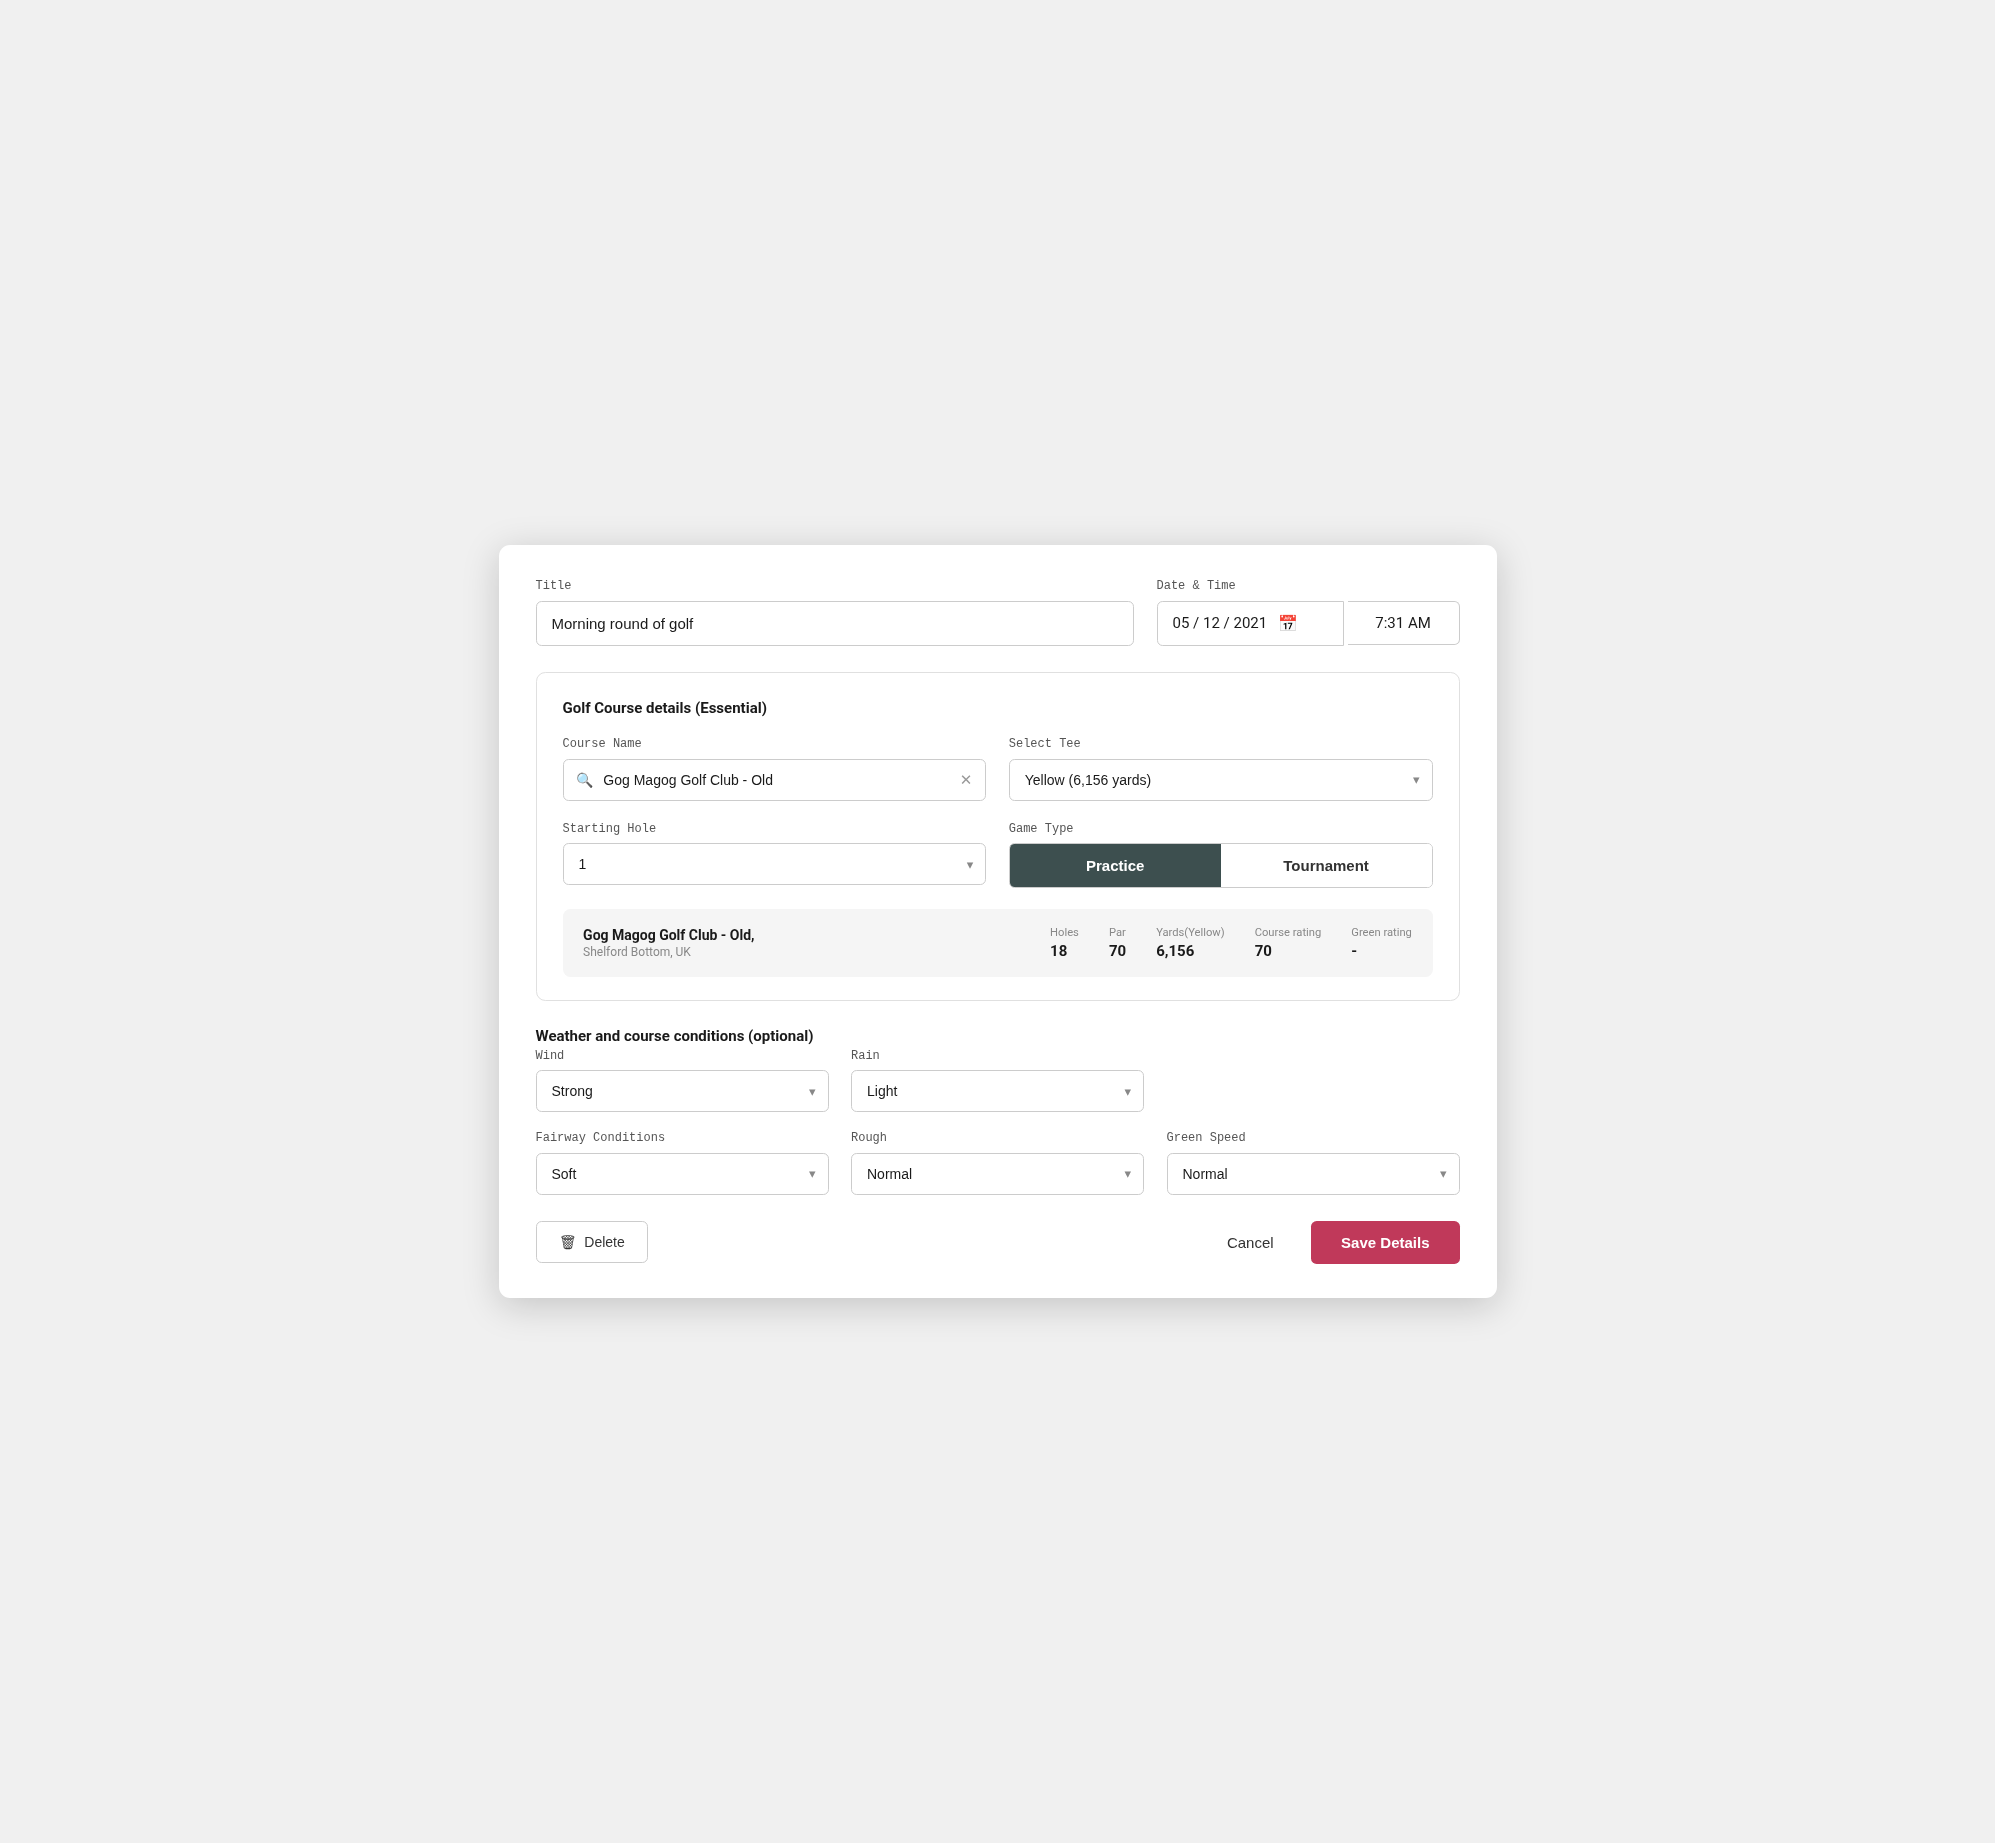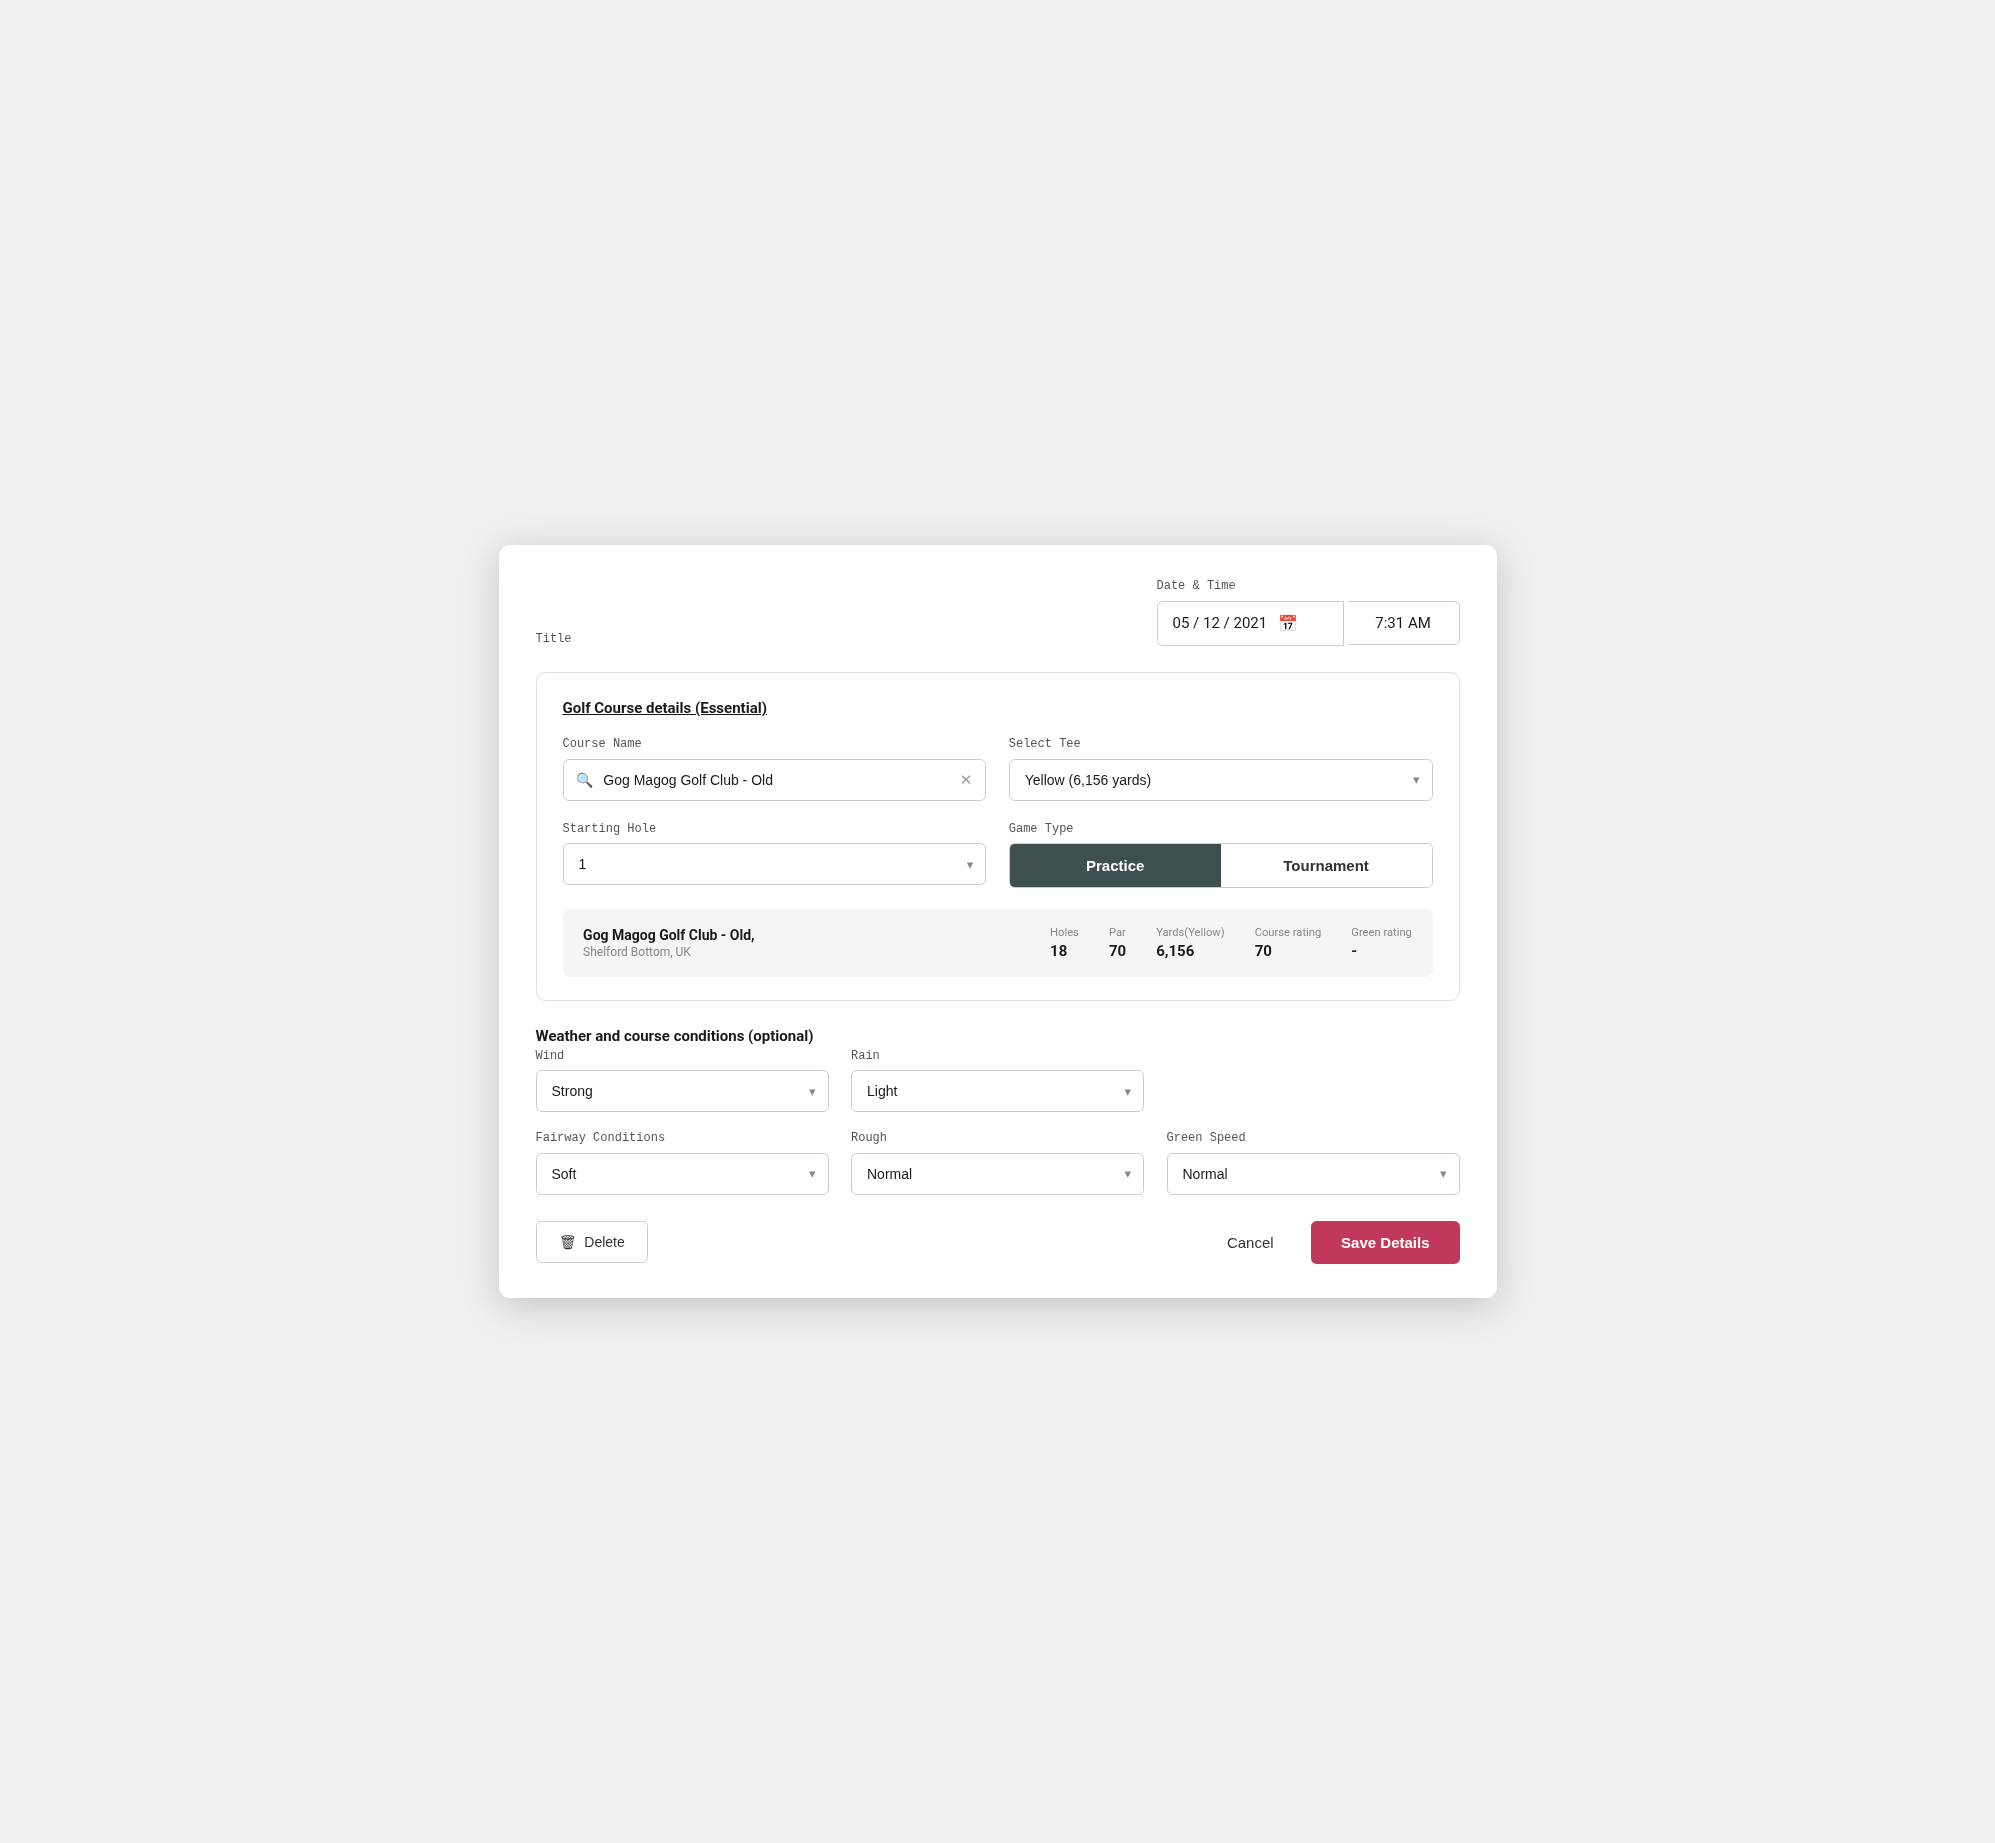--- a/index.html
+++ b/index.html
@@ -104,21 +104,20 @@
       border: 1.4px solid #e0e0e0;
       border-radius: 9.4px;
       padding: 26px 26px 22.5px 26px;
       margin-bottom: 26px;
     }
     .section-title {
       font-size: 15px;
       font-weight: 700;
       color: #1a1a1a;
       margin-bottom: 20.6px;
-      text-decoration: underline;
     }
     .two-col {
       display: flex;
       gap: 22.5px;
       margin-bottom: 20.6px;
     }
     .two-col > .field-group {
       flex: 1;
     }
     .course-input-wrap {
@@ -291,20 +290,21 @@
   </style>
 </head>
 <body>
 
 <div class="modal">
 
 
   <div class="top-row">
     <div class="field-group title-field">
       <label class="field-label">Title</label>
+      <input class="title-input" type="text" value="Morning round of golf" style="">
     </div>
     <div class="field-group">
       <label class="field-label">Date &amp; Time</label>
       <div class="datetime-field">
         <div class="date-input-wrap">
           <span>05 / 12 / 2021</span>
           <span class="calendar-icon">📅</span>
         </div>
         <div class="time-input-wrap">
           <span>7:31 AM</span>

